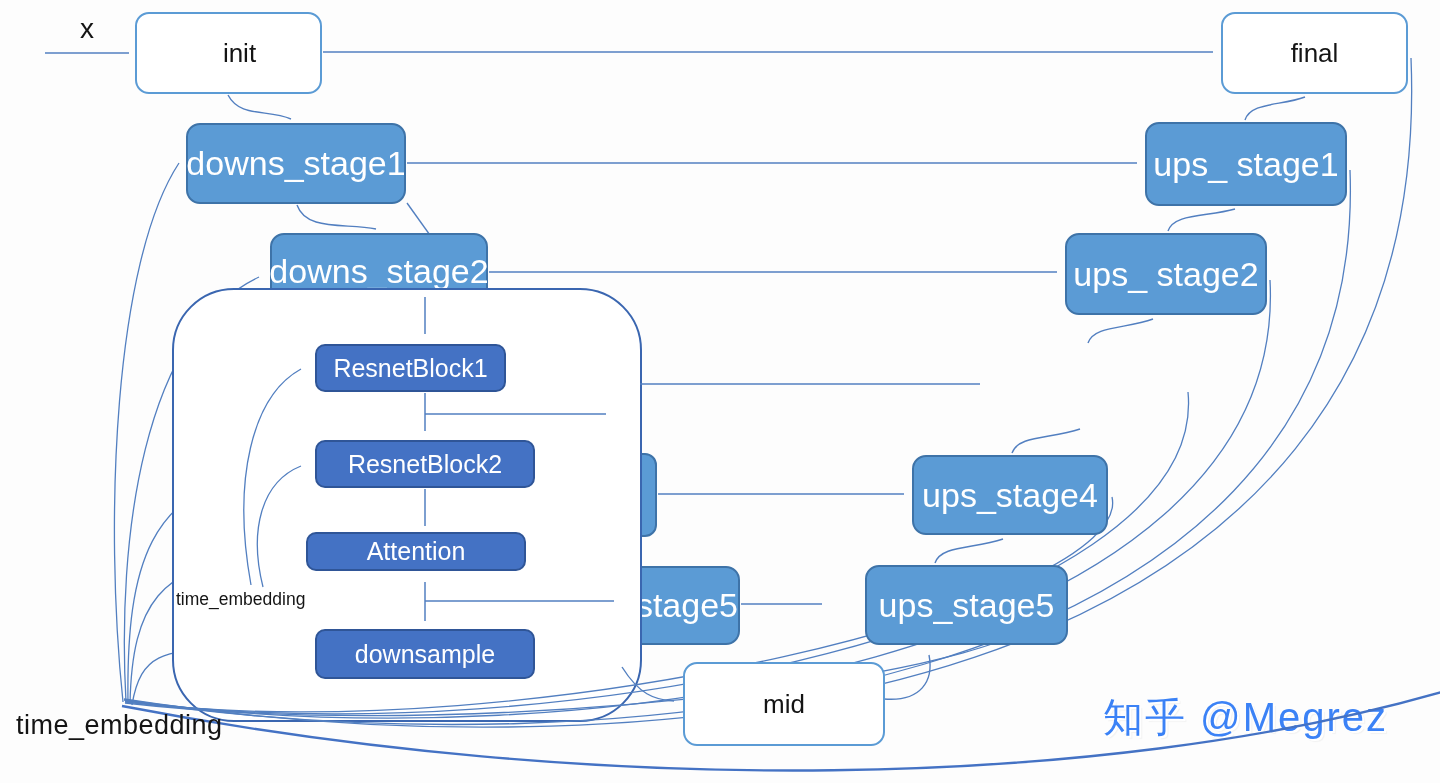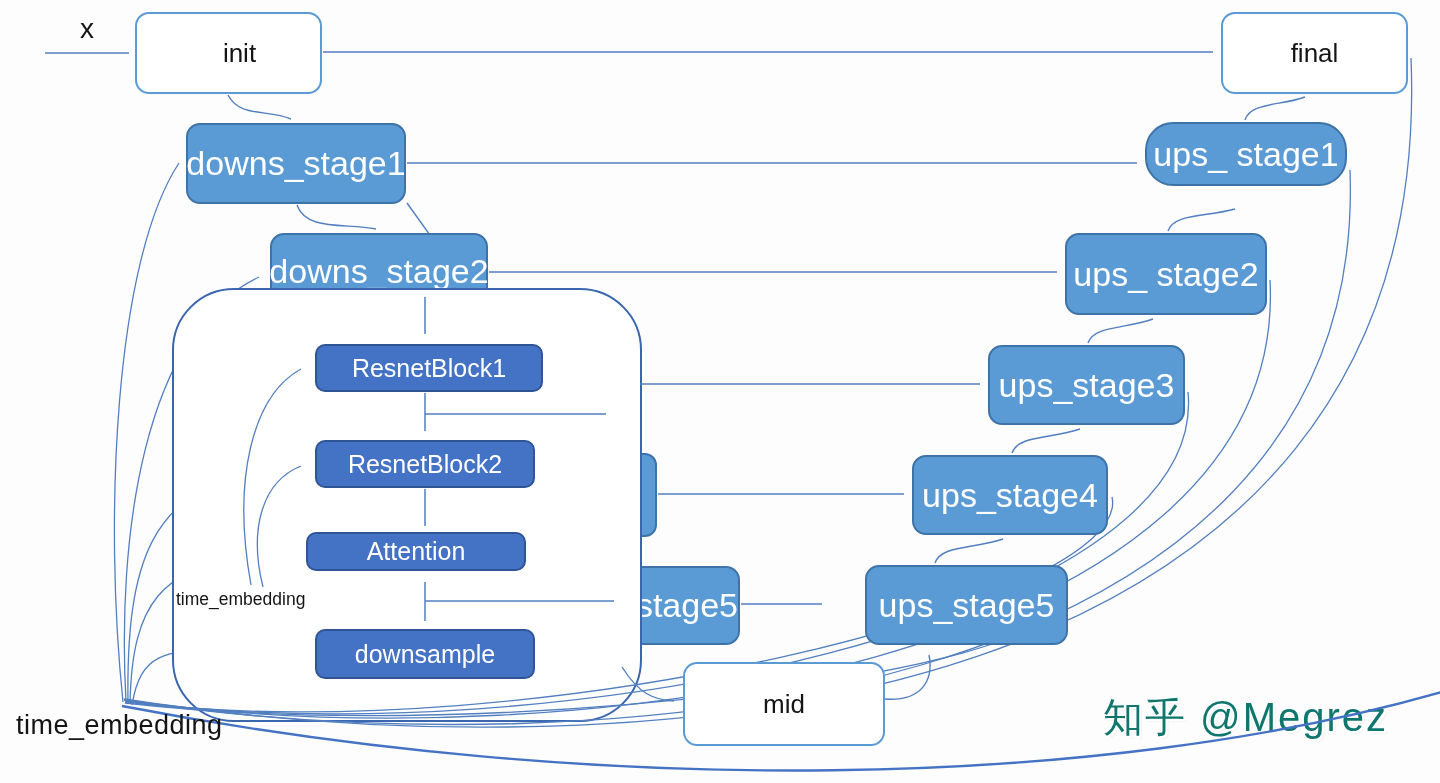--- a/index.html
+++ b/index.html
@@ -31,21 +31,21 @@
     position:absolute;left:172px;top:288px;width:466px;height:430px;
     background:#ffffff;border:2.5px solid #3A66B0;border-radius:62px;z-index:3;
   }
   .stage5partial{justify-content:flex-end;}
   .lbl{position:absolute;color:#141414;z-index:5;}
   #lbl-x{left:80px;top:13px;font-size:28px;}
   #lbl-te-big{left:16px;top:710px;font-size:27px;letter-spacing:0.5px;}
   #lbl-te-inner{left:176px;top:589px;font-size:17.5px;}
   #watermark{
     position:absolute;left:1103px;top:690px;z-index:2;
-    font-size:40px;color:#0f766e;letter-spacing:2px;
+    font-size:40px;color:#3b82f6;letter-spacing:2px;
     text-shadow:2px 2px 0 #ffffff, 3px 3px 1px #f2f2f2;
   }
   path{fill:none;}
   .edge{stroke:#527fc0;stroke-width:1.4px;}
   .edge-thin{stroke:#527fc0;stroke-width:1.3px;}
   .edge-inner{stroke:#527fc0;stroke-width:1.5px;}
   .edge-thick{stroke:#4472C4;stroke-width:2.4px;}
 </style>
 </head>
 <body>
@@ -116,30 +116,29 @@
     <path class="edge-thin" marker-end="url(#ah)" d="M125,700 C580,765 1290,660 1270,280"></path>
     <path class="edge-thin" marker-end="url(#ah)" d="M124,700 C600,772 1370,710 1350,170"></path>
     <path class="edge-thin" marker-end="url(#ah)" d="M124,699 C650,780 1438,720 1411,58"></path>
     <path class="edge-thick" d="M122,706 C600,798 1100,790 1442,692"></path>
   </svg>
 
   <div class="box io" style="left:135px;top:12px;width:187px;height:82px;padding-left:22px;">init</div>
   <div class="box io" style="left:1221px;top:12px;width:187px;height:82px;">final</div>
   <div class="box stage" style="left:186px;top:123px;width:220px;height:81px;">downs_stage1</div>
 
-  <div class="box block" style="left:315px;top:344px;width:228px;height:48px;">ResnetBlock1</div>
+  <div class="box block" style="left:315px;top:344px;width:191px;height:48px;">ResnetBlock1</div>
   <div class="box block" style="left:315px;top:440px;width:220px;height:48px;">ResnetBlock2</div>
   <div class="box block" style="left:306px;top:532px;width:220px;height:39px;">Attention</div>
   <div class="box block" style="left:315px;top:629px;width:220px;height:50px;">downsample</div>
 
   <div class="box io" style="left:683px;top:662px;width:202px;height:84px;">mid</div>
 
   <div class="box stage" style="left:865px;top:565px;width:203px;height:80px;">ups_stage5</div>
   <div class="box stage" style="left:912px;top:455px;width:196px;height:80px;">ups_stage4</div>
-  <div class="box stage" style="left:988px;top:345px;width:197px;height:80px;">ups_stage3</div>
   <div class="box stage" style="left:1065px;top:233px;width:202px;height:82px;">ups_ stage2</div>
-  <div class="box stage" style="left:1145px;top:122px;width:202px;height:64px;border-radius:28px;">ups_ stage1</div>
+  <div class="box stage" style="left:1145px;top:122px;width:202px;height:84px;">ups_ stage1</div>
 
   <div id="lbl-x" class="lbl">x</div>
   <div id="lbl-te-inner" class="lbl">time_embedding</div>
   <div id="lbl-te-big" class="lbl">time_embedding</div>
 
 </div>
 
 </body></html>

